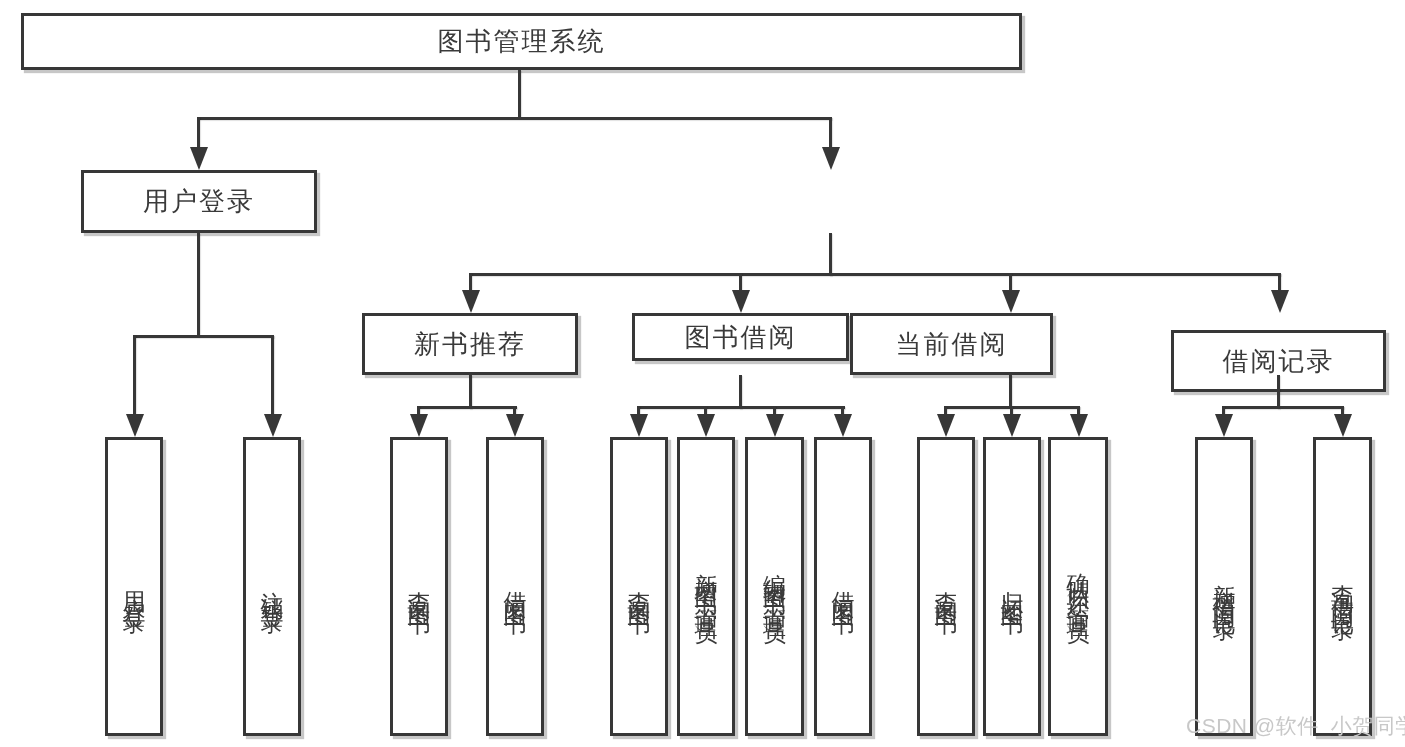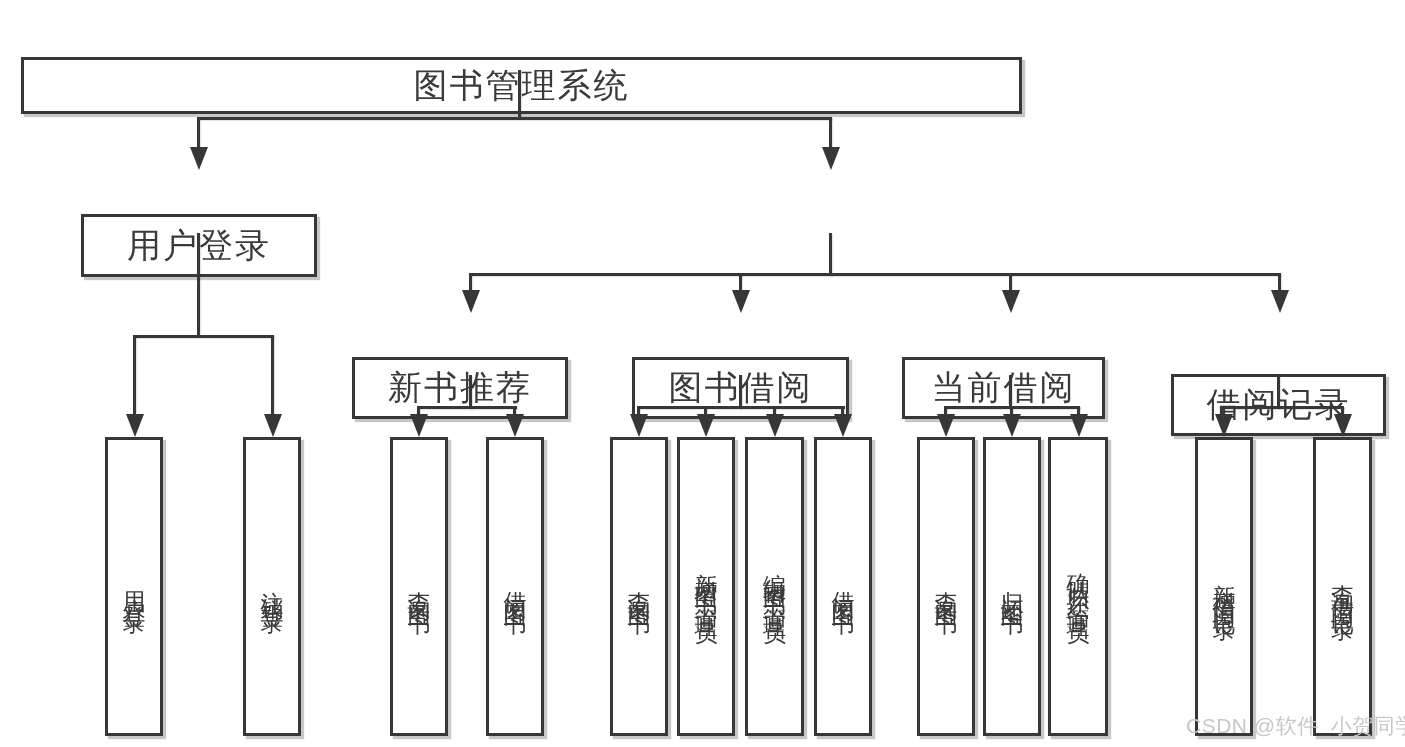--- a/index.html
+++ b/index.html
@@ -5,21 +5,21 @@
   html,body{margin:0;padding:0;background:#fff;}
   #canvas{
     position:relative;width:1405px;height:747px;background:#fff;overflow:hidden;
     font-family:"Liberation Sans", sans-serif;color:#3a3a3a;
   }
   .box{
     position:absolute;background:#fff;border:3px solid #373737;box-sizing:border-box;
     display:flex;align-items:center;justify-content:center;
     box-shadow:3px 3px 1px rgba(0,0,0,0.22);
   }
-  .box.h{font-size:34px;letter-spacing:2px;white-space:nowrap;margin-top:44px;}
+  .box.h{font-size:26px;letter-spacing:2px;white-space:nowrap;}
   .box.v span{
     writing-mode:vertical-lr;text-orientation:mixed;
     font-size:23px;letter-spacing:7px;line-height:1;
   }
   .line{position:absolute;background:#373737;box-shadow:1px 1px 1px rgba(0,0,0,0.12);}
   .arrow{
     position:absolute;width:0;height:0;
     border-left:9px solid transparent;border-right:9px solid transparent;
     border-top:23px solid #373737;
   }
@@ -62,23 +62,23 @@
   <div class="line" style="left:469px;top:273px;width:812px;height:3px"></div>
   <div class="line" style="left:469px;top:273px;width:3px;height:20px"></div>
   <div class="arrow" style="left:462px;top:290px"></div>
   <div class="line" style="left:739px;top:273px;width:3px;height:20px"></div>
   <div class="arrow" style="left:732px;top:290px"></div>
   <div class="line" style="left:1009px;top:273px;width:3px;height:20px"></div>
   <div class="arrow" style="left:1002px;top:290px"></div>
   <div class="line" style="left:1278px;top:273px;width:3px;height:20px"></div>
   <div class="arrow" style="left:1271px;top:290px"></div>
 
-  <div class="box h" style="left:352px;top:313px;width:216px;height:62px">新书推荐</div>
-  <div class="box h" style="left:632px;top:313px;width:217px;height:62px">图书借阅</div>
-  <div class="box h" style="left:902px;top:313px;width:203px;height:62px">当前借阅</div>
+  <div class="box h" style="left:362px;top:313px;width:216px;height:62px">新书推荐</div>
+  <div class="box h" style="left:632px;top:313px;width:217px;height:48px">图书借阅</div>
+  <div class="box h" style="left:850px;top:313px;width:203px;height:62px">当前借阅</div>
   <div class="box h" style="left:1171px;top:330px;width:215px;height:62px">借阅记录</div>
 
   <div class="line" style="left:469px;top:375px;width:3px;height:34px"></div>
   <div class="line" style="left:417px;top:406px;width:100px;height:3px"></div>
   <div class="line" style="left:417px;top:406px;width:3px;height:12px"></div>
   <div class="arrow" style="left:410px;top:414px"></div>
   <div class="line" style="left:513px;top:406px;width:3px;height:12px"></div>
   <div class="arrow" style="left:506px;top:414px"></div>
 
   <div class="line" style="left:739px;top:375px;width:3px;height:34px"></div>

